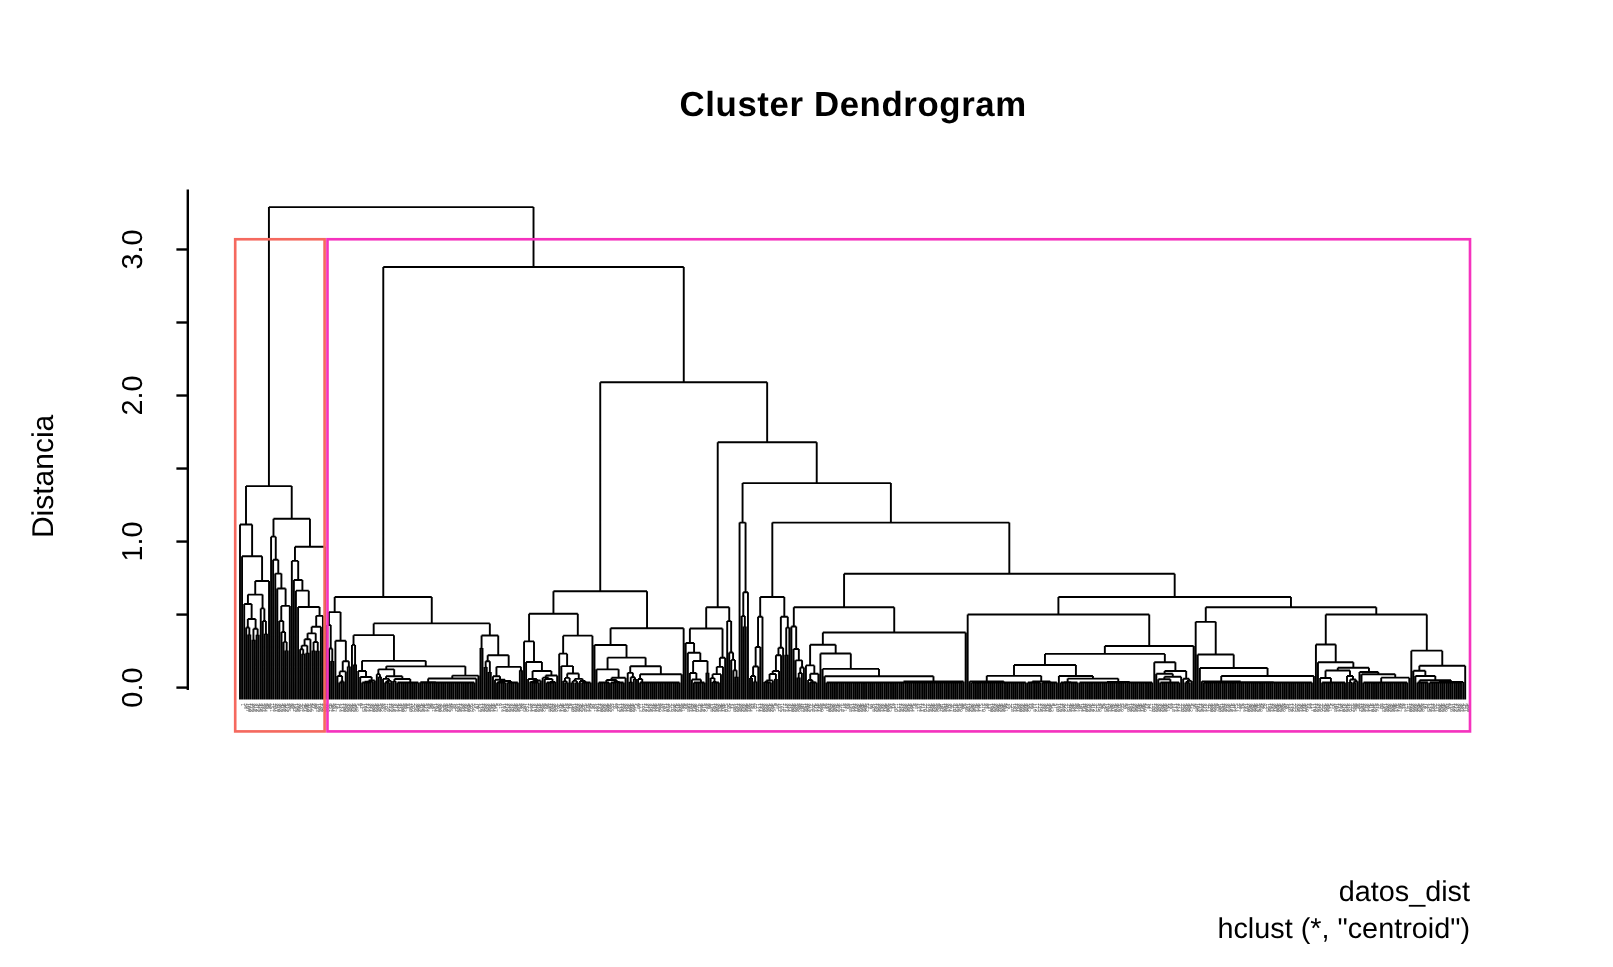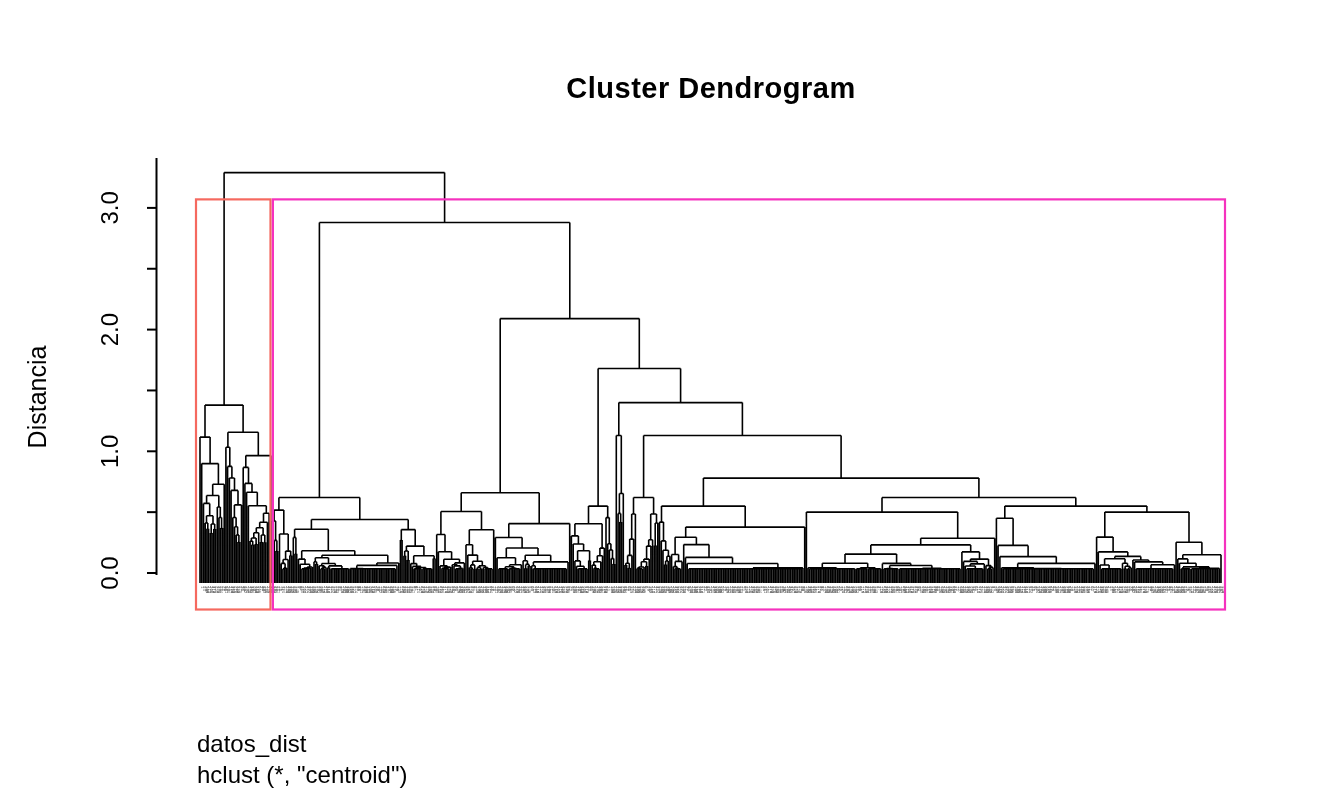--- a/index.html
+++ b/index.html
@@ -3,21 +3,21 @@
 <meta charset="utf-8">
 <style>
   html,body{margin:0;padding:0;background:#ffffff;}
   .figure{position:relative;width:1344px;height:806px;background:#ffffff;overflow:hidden;
           font-family:"Liberation Sans",sans-serif;color:#000;}
   .figure svg{position:absolute;left:0;top:0;}
   .chart-title{position:absolute;left:197px;top:60px;width:1028px;text-align:center;
                font-size:29px;font-weight:bold;letter-spacing:0.5px;margin-top:12px;}
   .y-axis-title{position:absolute;left:37px;top:397px;transform:translate(-50%,-50%) rotate(-90deg);
                 font-size:25px;white-space:nowrap;}
-  .x-caption{position:absolute;left:197px;width:1028px;text-align:left;font-size:24px;}
+  .x-caption{position:absolute;left:197px;width:1028px;text-align:right;font-size:24px;}
   .x-caption.l1{top:730px;}
   .x-caption.l2{top:761px;}
 </style>
 </head>
 <body>
 
 <div class="figure">
   <svg id="plot-svg" width="1344" height="806" viewBox="0 0 1344 806">
       <rect x="0" y="0" width="1344" height="806" fill="#FFFFFF"></rect>
       <g stroke="#000000" stroke-width="2">

